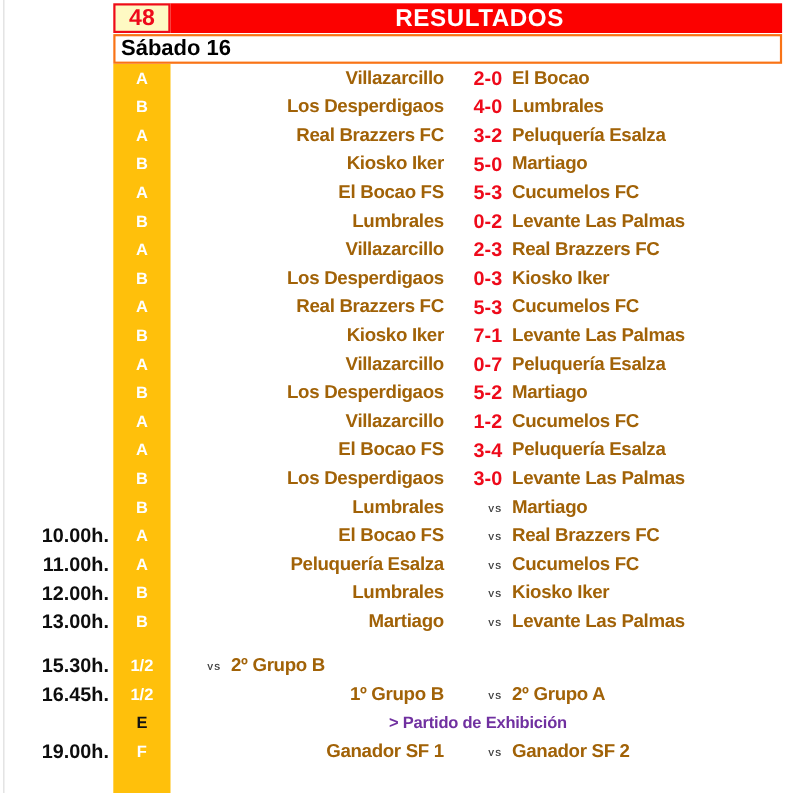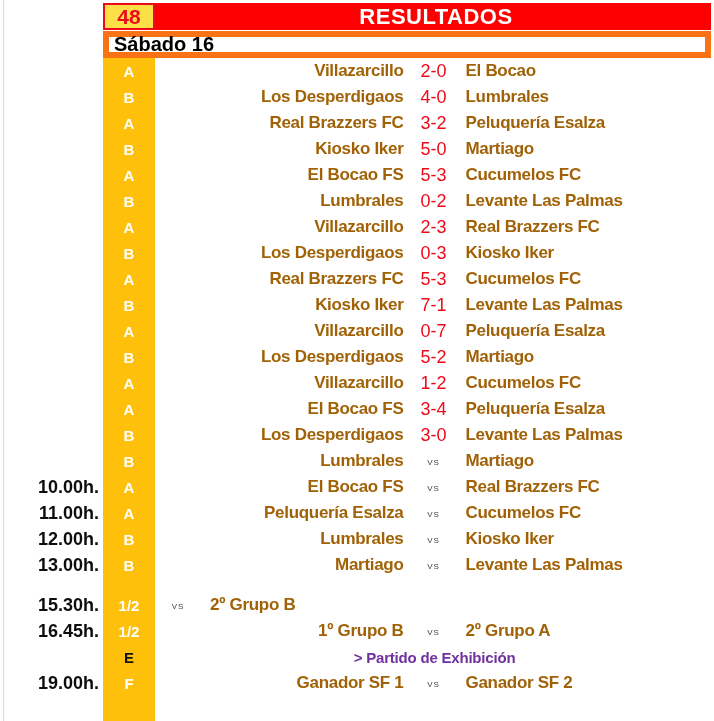--- a/index.html
+++ b/index.html
@@ -17,53 +17,53 @@
   #yellow-col{
     position:absolute;left:103px;top:58px;width:52px;height:663px;
     background:#ffc00b;z-index:1;
   }
   
   #top-row{
     position:absolute;left:103px;top:3px;width:608px;height:27px;
     display:flex;z-index:3;
   }
   #num-box{
-    width:52px;box-sizing:border-box;border:2px solid #ee0a1a;background:#fde047;
+    width:52px;box-sizing:border-box;border:2px solid #ee0a1a;background:#fef9c3;
     color:#ee0a1a;font-weight:bold;font-size:21px;
     display:flex;align-items:center;justify-content:center;
   }
   #title-bar{
     flex:1;background:#fc0100;color:#ffffff;font-weight:bold;font-size:22px;
     display:flex;align-items:center;justify-content:center;
     padding-right:34px;box-sizing:border-box;letter-spacing:0.5px;padding-left:40px;
   }
   
   #content{position:absolute;left:0;top:31px;width:714px;z-index:2;}
   .day-header{
     margin-left:103px;width:608px;height:27px;box-sizing:border-box;
-    border:6px solid #f97316;background:#fff;color:#000;
+    border:2px solid #f97316;background:#fff;color:#000;
     display:flex;align-items:center;padding-left:5px;
     font-weight:bold;font-size:20px;
   }
   .row{height:26px;display:flex;align-items:center;}
   .spacer{height:14px;}
   .time{
     width:103px;box-sizing:border-box;text-align:right;padding-right:4px;
     font-weight:bold;font-size:18px;color:#0d0d0d;white-space:nowrap;
   }
   .tag{
     width:52px;text-align:center;font-weight:bold;font-size:15px;color:#ffffff;
   }
   .tag.dark{color:#111111;}
   .match{flex:1;display:flex;align-items:center;height:100%;}
   .home{flex:1;text-align:right;padding-right:7px;}
   .away{flex:1;text-align:left;padding-left:9px;}
   .team{font-weight:bold;font-size:17px;color:#a16207;letter-spacing:-0.3px;white-space:nowrap;}
   .mid{
-    width:46px;text-align:center;font-weight:normal;font-size:18px;
+    width:46px;text-align:right;font-weight:bold;font-size:18px;
     color:#ee0a1a;white-space:nowrap;
   }
   .mid.vs{font-size:12px;color:#404040;font-variant:small-caps;letter-spacing:1px;}
   .note{
     flex:1;text-align:center;font-weight:bold;font-size:15px;color:#7030a0;
     letter-spacing:-0.2px;
   }
 </style>
 </head>
 <body>

